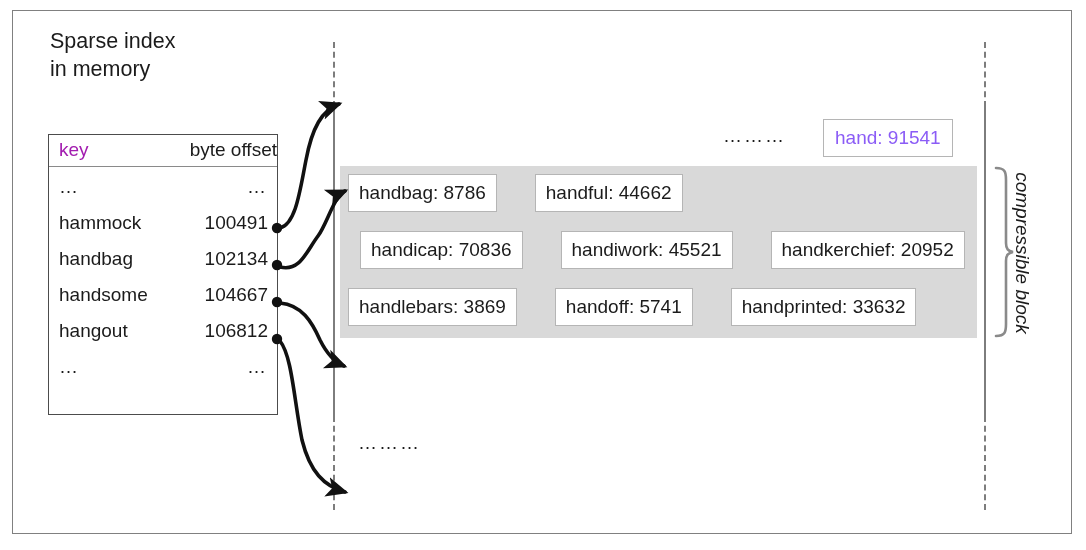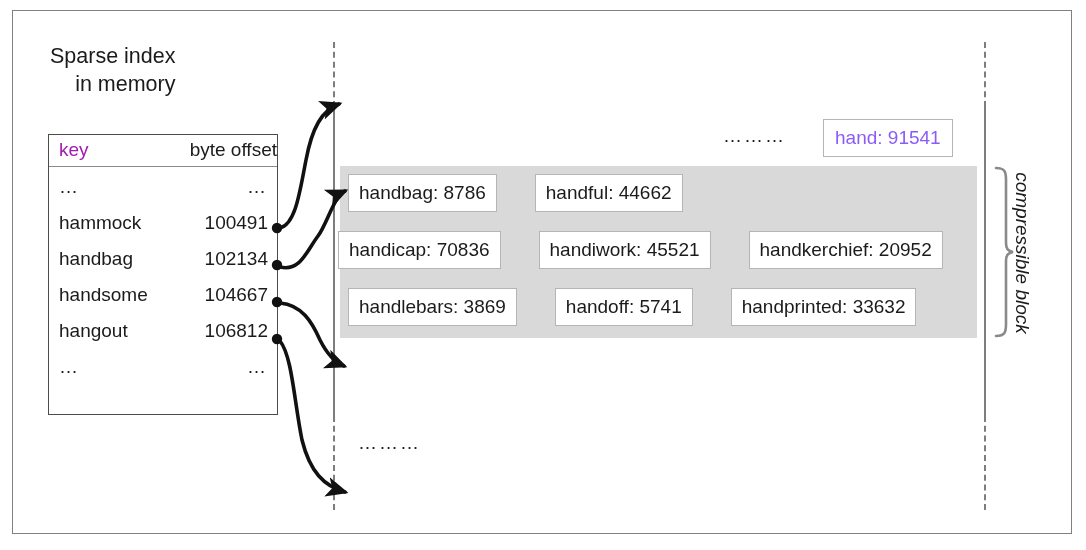--- a/index.html
+++ b/index.html
@@ -25,26 +25,25 @@
     height: 524px;
     border: 1.5px solid #808080;
     box-sizing: border-box;
     background: #ffffff;
   }
 
   
   .left-caption {
     position: absolute;
     left: 50px;
-    top: 43px;
+    top: 28px;
     font-size: 21.5px;
     line-height: 1.30;
     color: #1b1b1b;
     white-space: pre-line;
-    text-align: right;
   }
 
   
   .index-table {
     position: absolute;
     left: 48px;
     top: 134px;
     width: 230px;
     height: 281px;
     border: 1.6px solid #4c4c4c;
@@ -267,21 +266,21 @@
   <div class="gray-block"></div>
 
   <div class="dots-top">………</div>
   <div class="hand-box">hand: 91541</div>
 
   <div class="seg-row" style="left:348px; top:174px;">
     <div class="seg-cell">handbag: 8786</div>
     <div class="seg-cell">handful: 44662</div>
   </div>
 
-  <div class="seg-row" style="left:338px; top:231px;">
+  <div class="seg-row" style="left:360px; top:231px;">
     <div class="seg-cell">handicap: 70836</div>
     <div class="seg-cell">handiwork: 45521</div>
     <div class="seg-cell">handkerchief: 20952</div>
   </div>
 
   <div class="seg-row" style="left:348px; top:288px;">
     <div class="seg-cell">handlebars: 3869</div>
     <div class="seg-cell">handoff: 5741</div>
     <div class="seg-cell">handprinted: 33632</div>
   </div>

